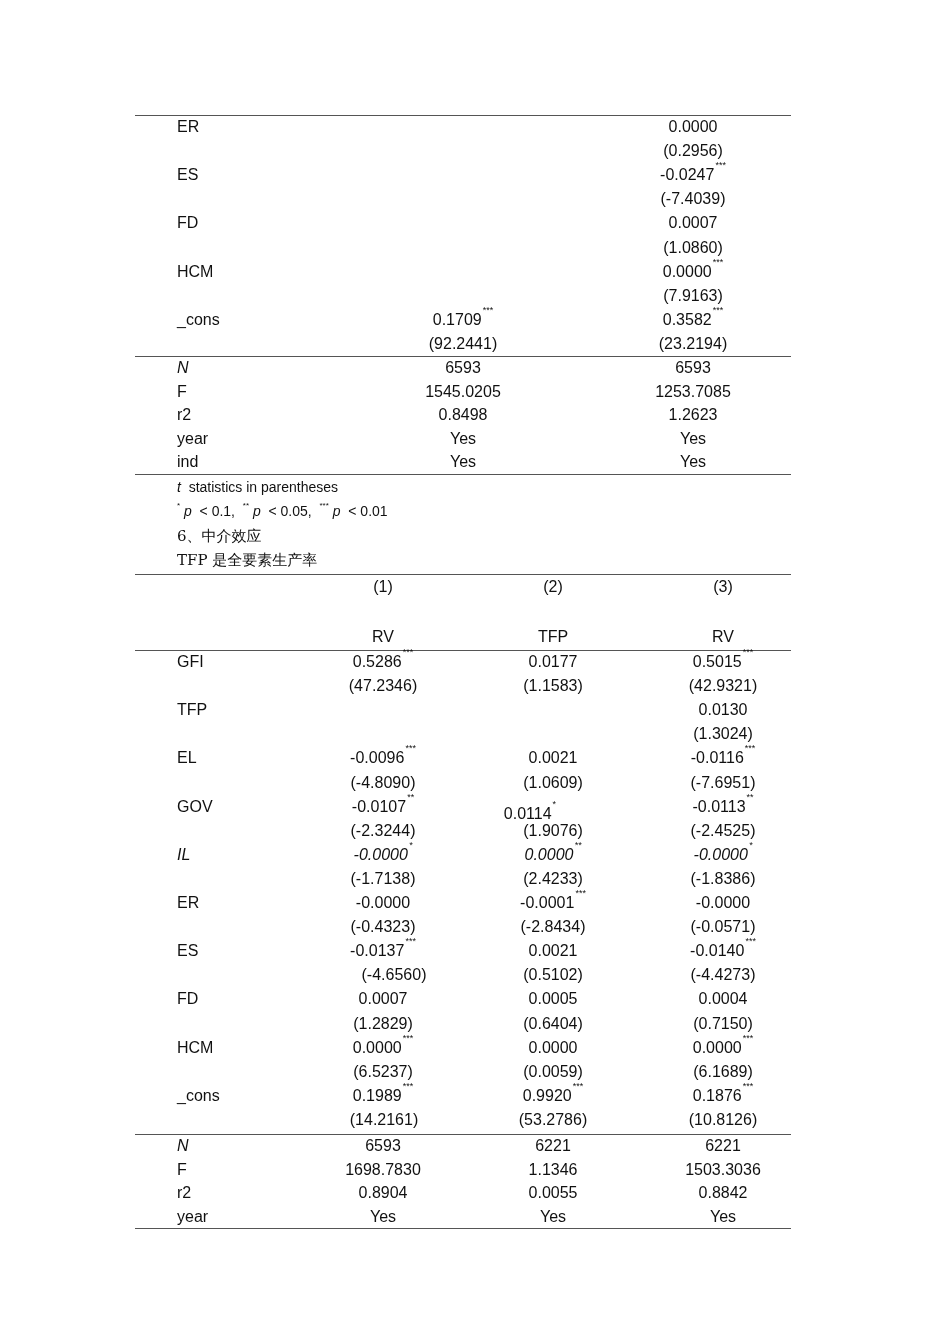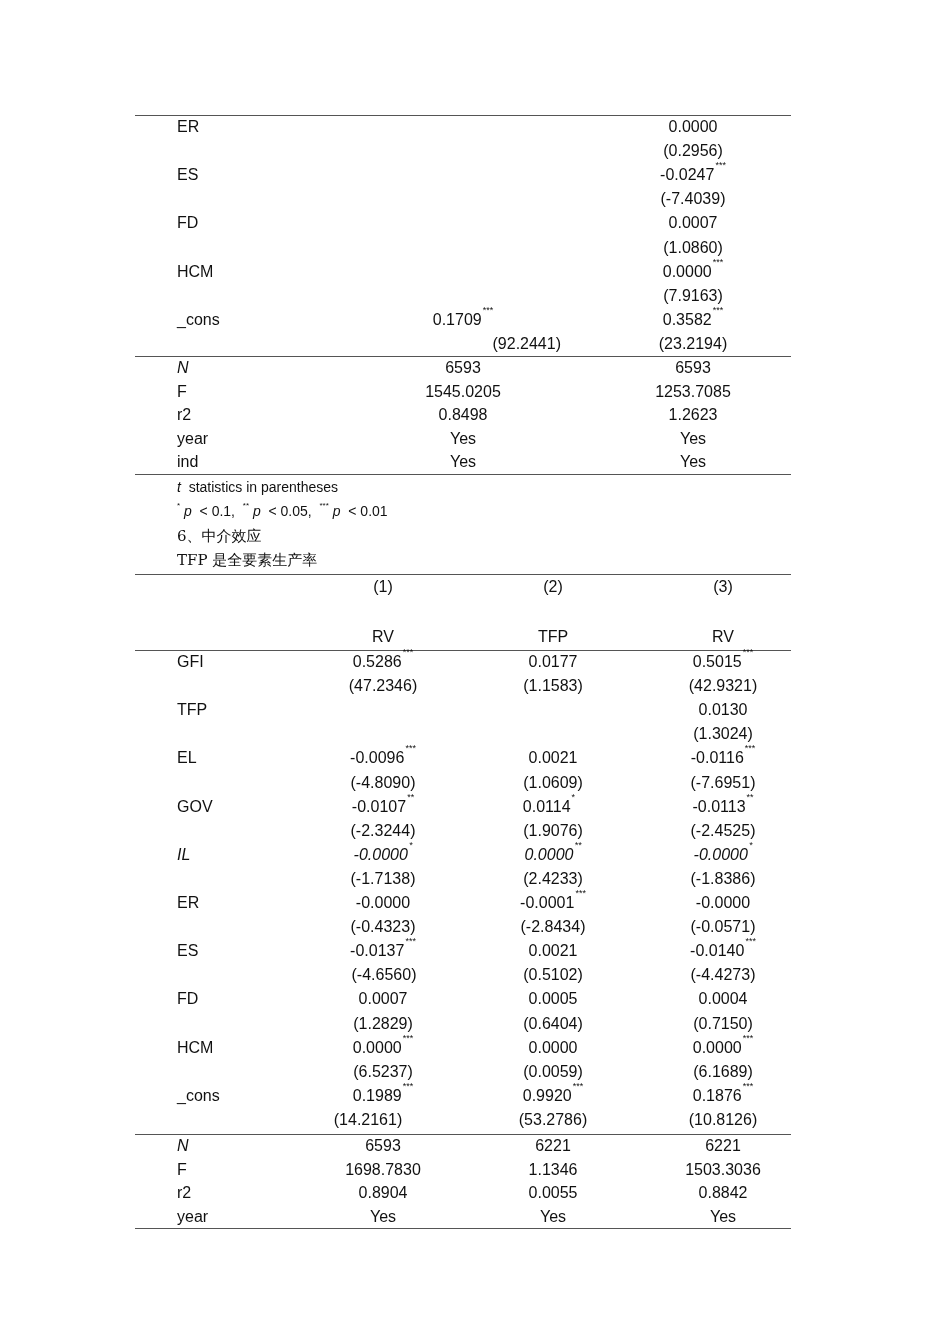--- a/index.html
+++ b/index.html
@@ -63,21 +63,21 @@
         <span class="cell" style="left: 383px;"><span></span></span>
         <span class="cell" style="left: 613px;"><span>(7.9163)</span></span>
       </div>
       <div class="row" style="top: 307.8px;">
         <span class="lbl">_cons</span>
         <span class="cell" style="left: 383px;"><span>0.1709</span><sup>***</sup></span>
         <span class="cell" style="left: 613px;"><span>0.3582</span><sup>***</sup></span>
       </div>
       <div class="row" style="top: 331.9px;">
         <span class="lbl"></span>
-        <span class="cell" style="left: 401px; text-align: right;"><span>(92.2441)</span></span>
+        <span class="cell" style="left: 383px;"><span>(92.2441)</span></span>
         <span class="cell" style="left: 613px;"><span>(23.2194)</span></span>
       </div>
     </div>
   <div class="rule" style="top:356px"></div>
   <div id="t1-stats">
       <div class="row" style="top: 356px;">
         <span class="lbl ital">N</span>
         <span class="cell" style="left: 383px;"><span>6593</span></span>
         <span class="cell" style="left: 613px;"><span>6593</span></span>
       </div>
@@ -160,21 +160,21 @@
       </div>
       <div class="row" style="top: 770.5px;">
         <span class="lbl"></span>
         <span class="cell" style="left: 303px;"><span>(-4.8090)</span></span>
         <span class="cell" style="left: 473px;"><span>(1.0609)</span></span>
         <span class="cell" style="left: 643px;"><span>(-7.6951)</span></span>
       </div>
       <div class="row" style="top: 794.6px;">
         <span class="lbl">GOV</span>
         <span class="cell" style="left: 303px;"><span>-0.0107</span><sup>**</sup></span>
-        <span class="cell" style="left: 469px;"><span>0.0114</span><sup>*</sup></span>
+        <span class="cell" style="left: 450px; margin-top: 7px;"><span>0.0114</span><sup>*</sup></span>
         <span class="cell" style="left: 643px;"><span>-0.0113</span><sup>**</sup></span>
       </div>
       <div class="row" style="top: 818.7px;">
         <span class="lbl"></span>
         <span class="cell" style="left: 303px;"><span>(-2.3244)</span></span>
         <span class="cell" style="left: 473px;"><span>(1.9076)</span></span>
         <span class="cell" style="left: 643px; text-align: center;"><span>(-2.4525)</span></span>
       </div>
       <div class="row" style="top: 842.8px; font-style: italic;">
         <span class="lbl">IL</span>
@@ -201,21 +201,21 @@
         <span class="cell" style="left: 643px;"><span>(-0.0571)</span></span>
       </div>
       <div class="row" style="top: 939.2px;">
         <span class="lbl">ES</span>
         <span class="cell" style="left: 303px;"><span>-0.0137</span><sup>***</sup></span>
         <span class="cell" style="left: 473px;"><span>0.0021</span></span>
         <span class="cell" style="left: 643px;"><span>-0.0140</span><sup>***</sup></span>
       </div>
       <div class="row" style="top: 963.3px;">
         <span class="lbl"></span>
-        <span class="cell" style="left: 304px;"><span>(-4.6560)</span></span>
+        <span class="cell" style="left: 314px;"><span>(-4.6560)</span></span>
         <span class="cell" style="left: 473px;"><span>(0.5102)</span></span>
         <span class="cell" style="left: 643px;"><span>(-4.4273)</span></span>
       </div>
       <div class="row" style="top: 987.4px;">
         <span class="lbl">FD</span>
         <span class="cell" style="left: 303px;"><span>0.0007</span></span>
         <span class="cell" style="left: 473px;"><span>0.0005</span></span>
         <span class="cell" style="left: 643px;"><span>0.0004</span></span>
       </div>
       <div class="row" style="top: 1011.5px;">
@@ -237,21 +237,21 @@
         <span class="cell" style="left: 643px;"><span>(6.1689)</span></span>
       </div>
       <div class="row" style="top: 1083.8px;">
         <span class="lbl">_cons</span>
         <span class="cell" style="left: 303px;"><span>0.1989</span><sup>***</sup></span>
         <span class="cell" style="left: 473px;"><span>0.9920</span><sup>***</sup></span>
         <span class="cell" style="left: 643px;"><span>0.1876</span><sup>***</sup></span>
       </div>
       <div class="row" style="top: 1107.9px;">
         <span class="lbl"></span>
-        <span class="cell" style="left: 288px;"><span>(14.2161)</span></span>
+        <span class="cell" style="left: 304px;"><span>(14.2161)</span></span>
         <span class="cell" style="left: 473px;"><span>(53.2786)</span></span>
         <span class="cell" style="left: 643px;"><span>(10.8126)</span></span>
       </div>
     </div>
   <div class="rule" style="top:1134px"></div>
   <div id="t2-stats">
       <div class="row" style="top: 1134px;">
         <span class="lbl ital">N</span>
         <span class="cell" style="left: 303px;"><span>6593</span></span>
         <span class="cell" style="left: 473px;"><span>6221</span></span>

